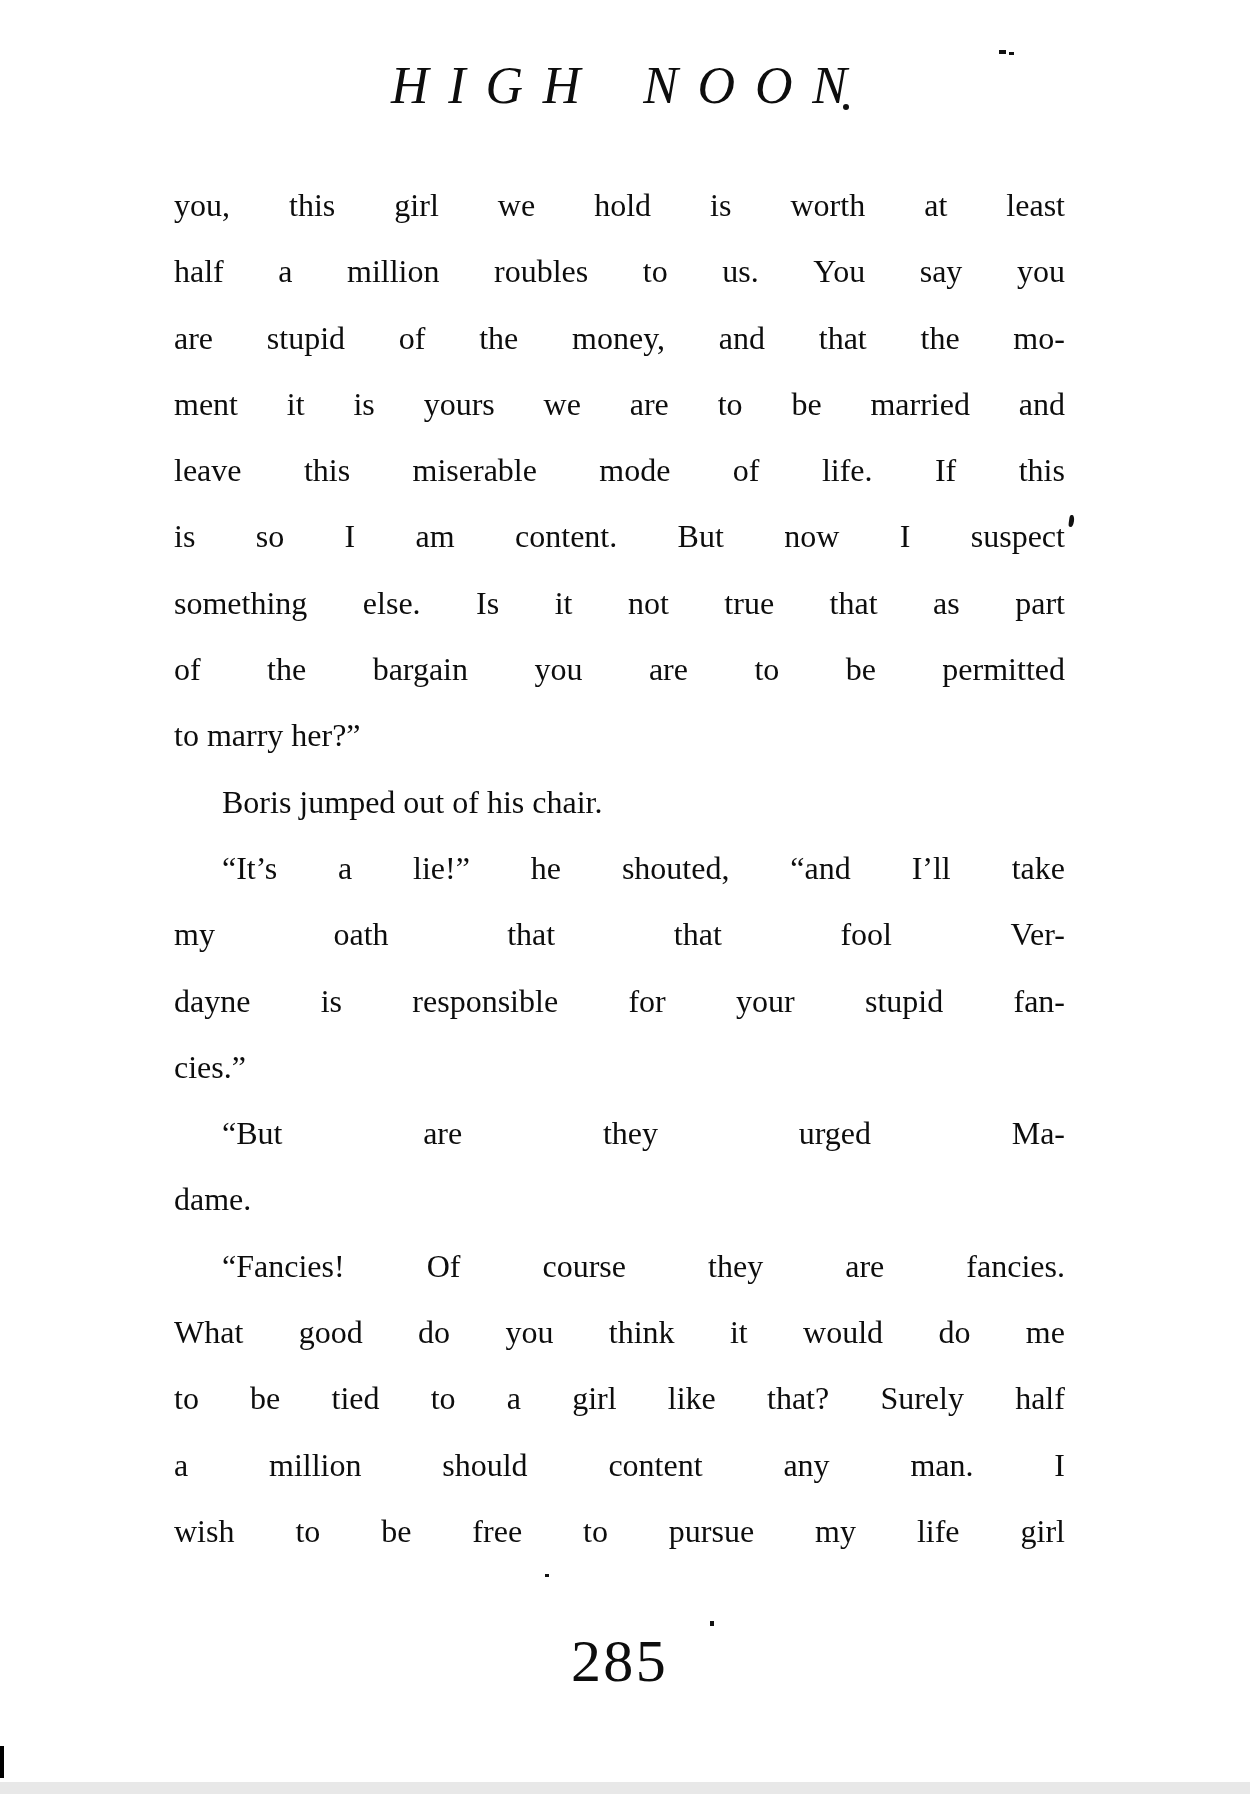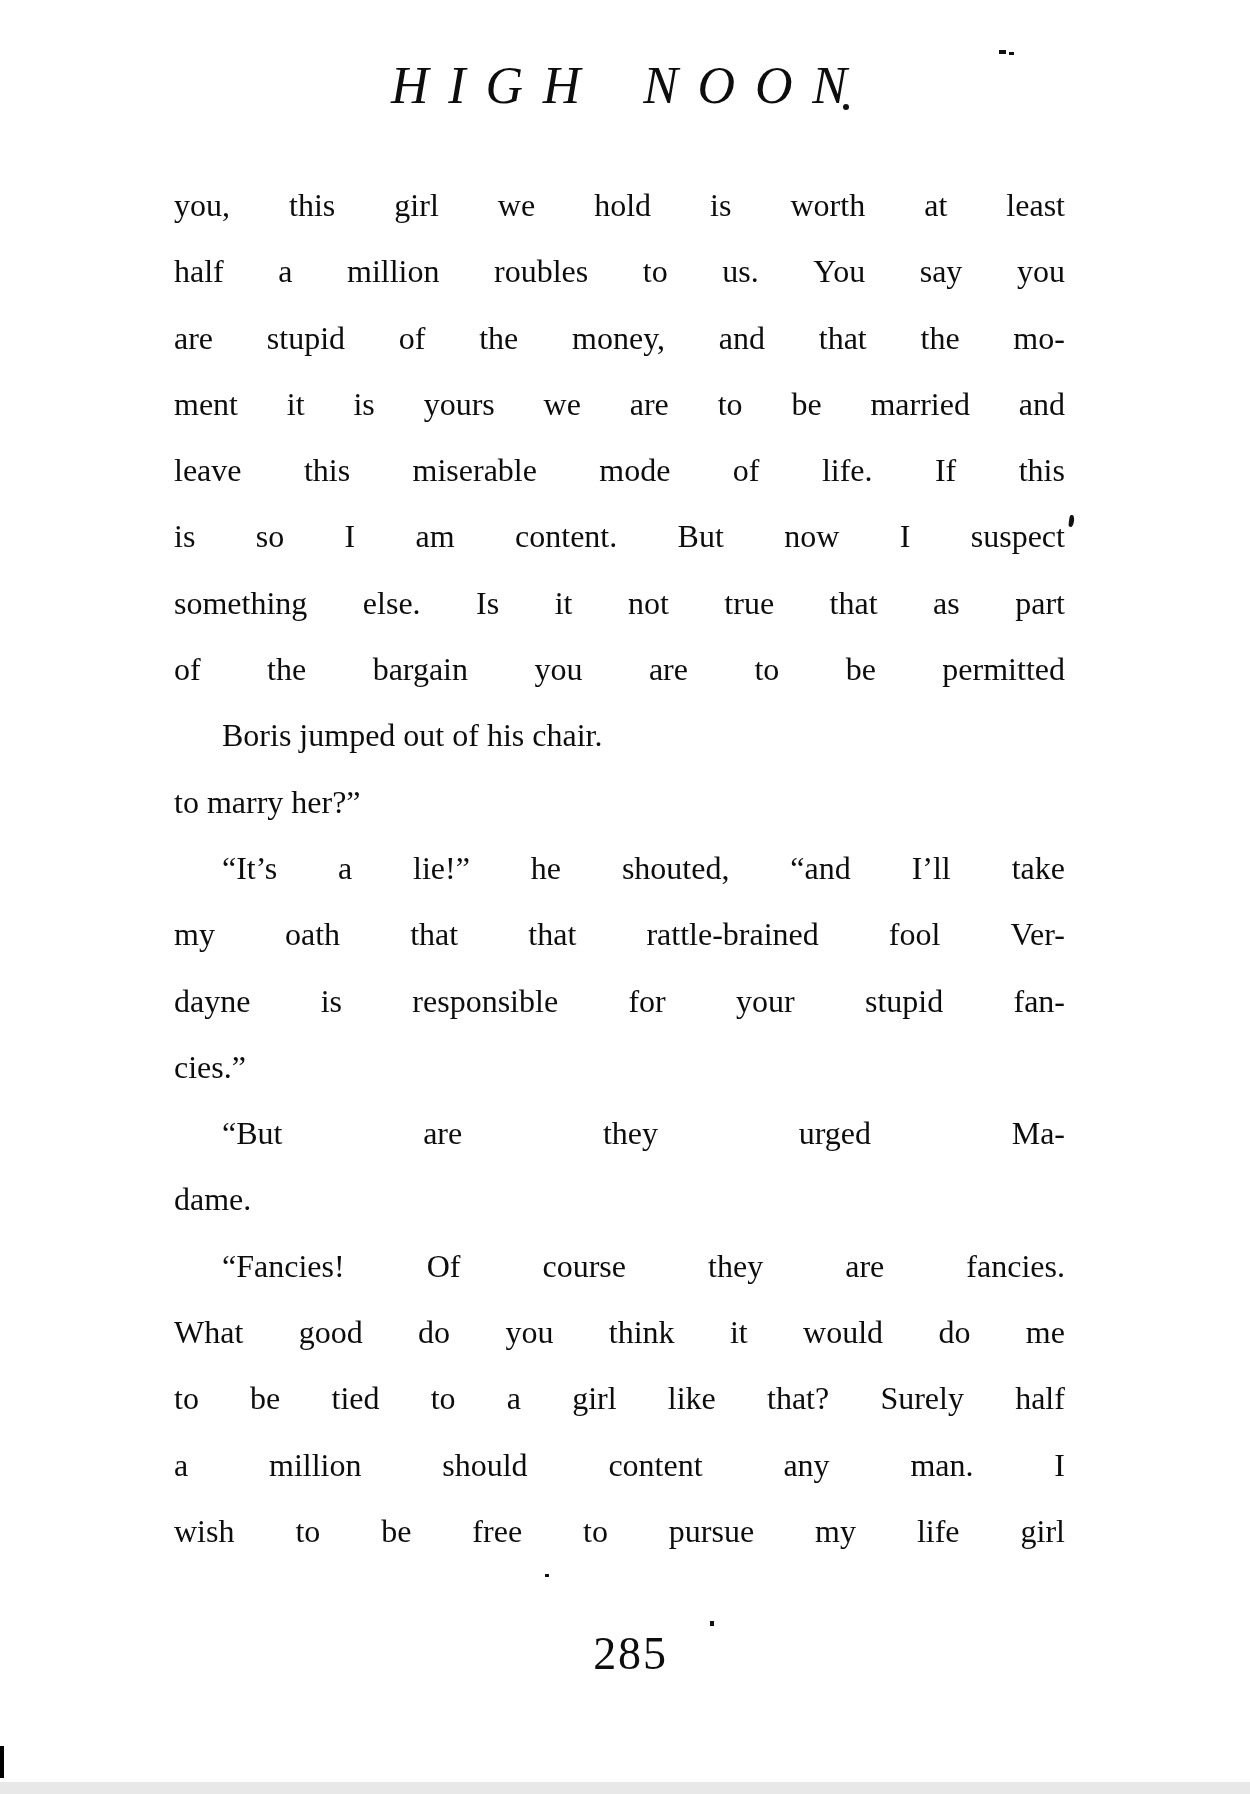--- a/index.html
+++ b/index.html
@@ -30,24 +30,24 @@
   }
   .line{height:66.3px;white-space:nowrap;}
   .line.justify{
     display:flex;
     justify-content:space-between;
   }
   .line.indent{padding-left:48px;}
   .line.justify span{display:inline-block;}
   .page-number{
     position:absolute;
-    left:185px;top:1631px;
+    left:174px;top:1631px;
     width:891px;
     text-align:center;
-    font-size:46px;
+    font-size:60px;
     line-height:1;
     letter-spacing:0.04em;
   }
   
   .speck{position:absolute;background:#111;}
   .speck-dash-a{left:999px;top:50px;width:7px;height:4px;}
   .speck-dash-b{left:1009px;top:52px;width:5px;height:3px;}
   .speck-title-period{left:843px;top:104px;width:6px;height:6px;border-radius:50%;}
   .speck-comma{left:1069px;top:515px;width:5px;height:12px;border-radius:40% 60% 60% 40%;transform:rotate(8deg);}
   .speck-page-dot{left:710px;top:1621px;width:4px;height:5px;}
@@ -142,38 +142,37 @@
       <div class="line justify">
         <span>of</span>
         <span>the</span>
         <span>bargain</span>
         <span>you</span>
         <span>are</span>
         <span>to</span>
         <span>be</span>
         <span>permitted</span>
       </div>
+      <div class="line">to marry her?”</div>
       <div class="line indent">Boris jumped out of his chair.</div>
-      <div class="line">to marry her?”</div>
       <div class="line justify indent">
         <span>“It’s</span>
         <span>a</span>
         <span>lie!”</span>
         <span>he</span>
         <span>shouted,</span>
         <span>“and</span>
         <span>I’ll</span>
         <span>take</span>
       </div>
       <div class="line justify">
         <span>my</span>
         <span>oath</span>
         <span>that</span>
         <span>that</span>
-        <span>rattle-brained</span>
         <span>fool</span>
         <span>Ver-</span>
       </div>
       <div class="line justify">
         <span>dayne</span>
         <span>is</span>
         <span>responsible</span>
         <span>for</span>
         <span>your</span>
         <span>stupid</span>

